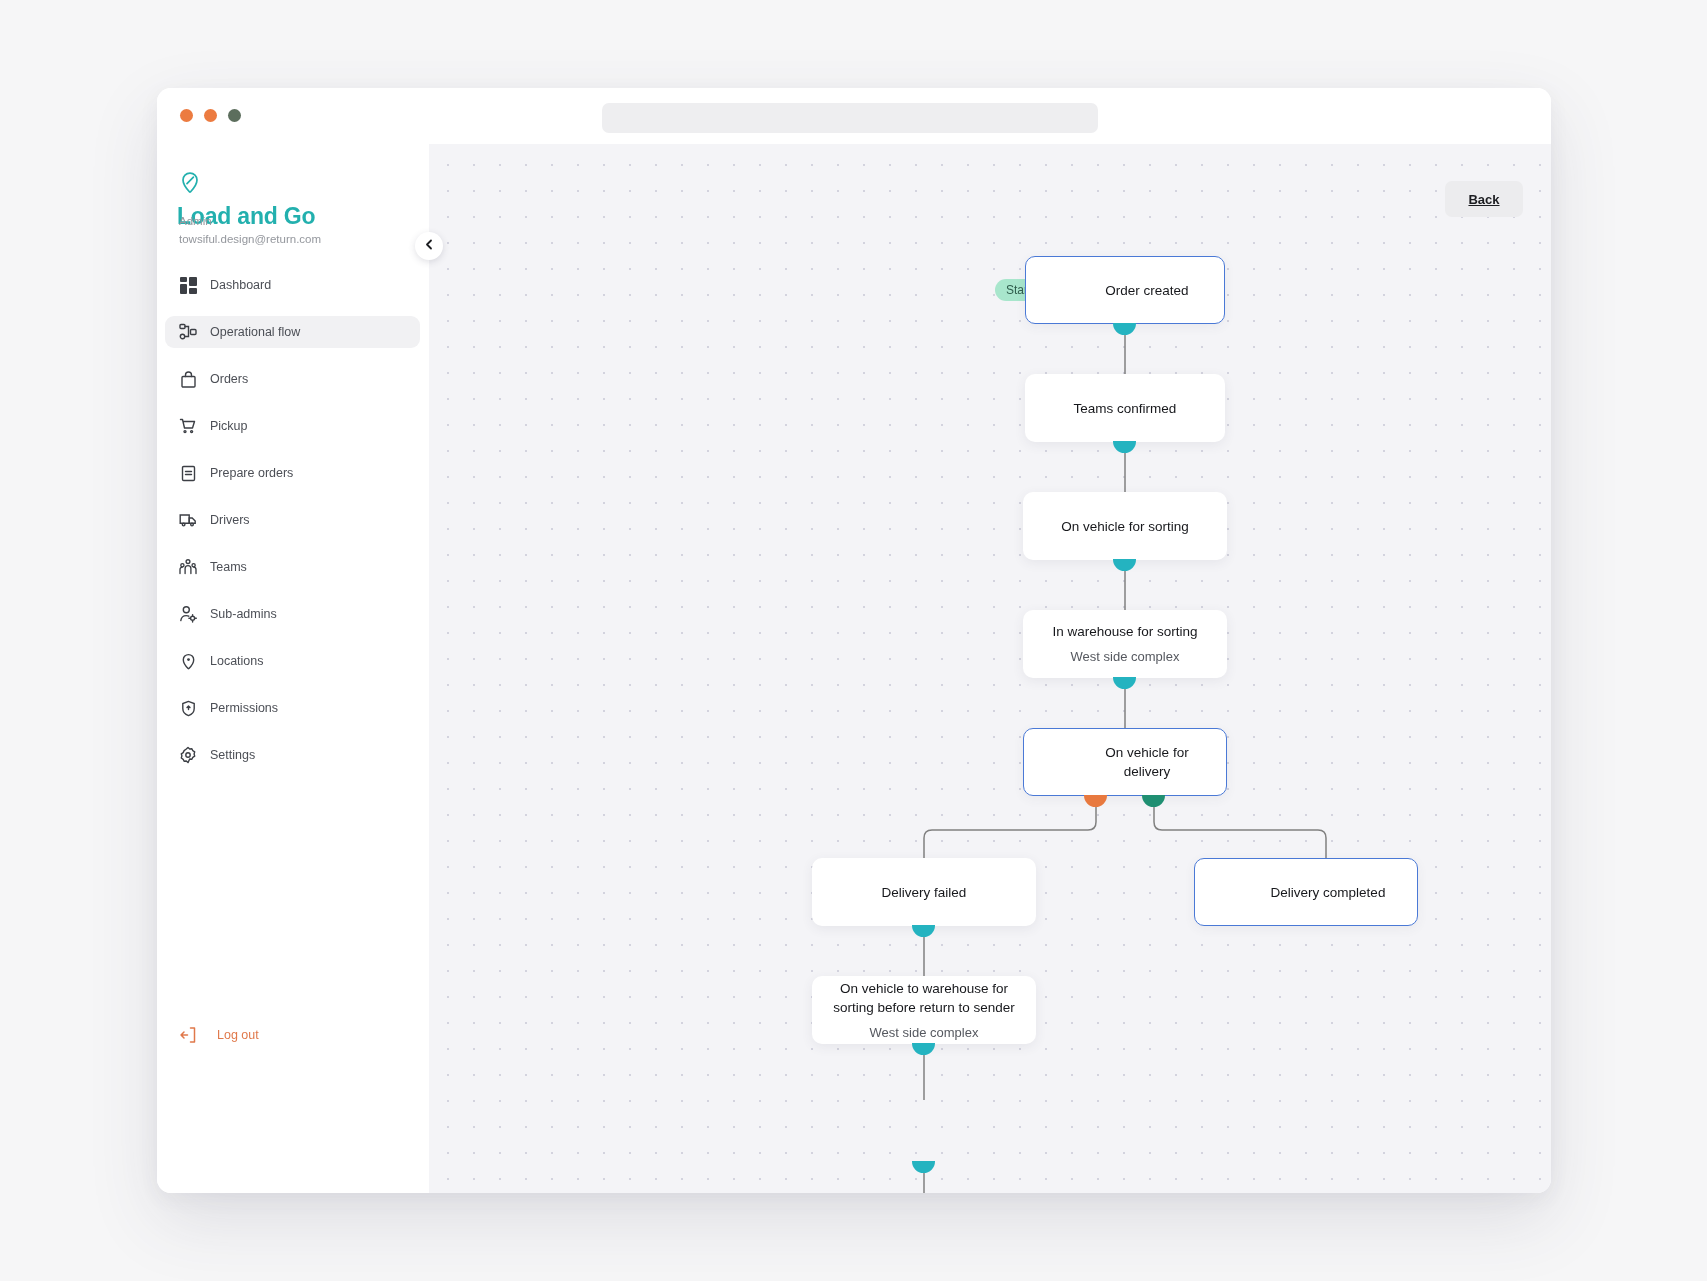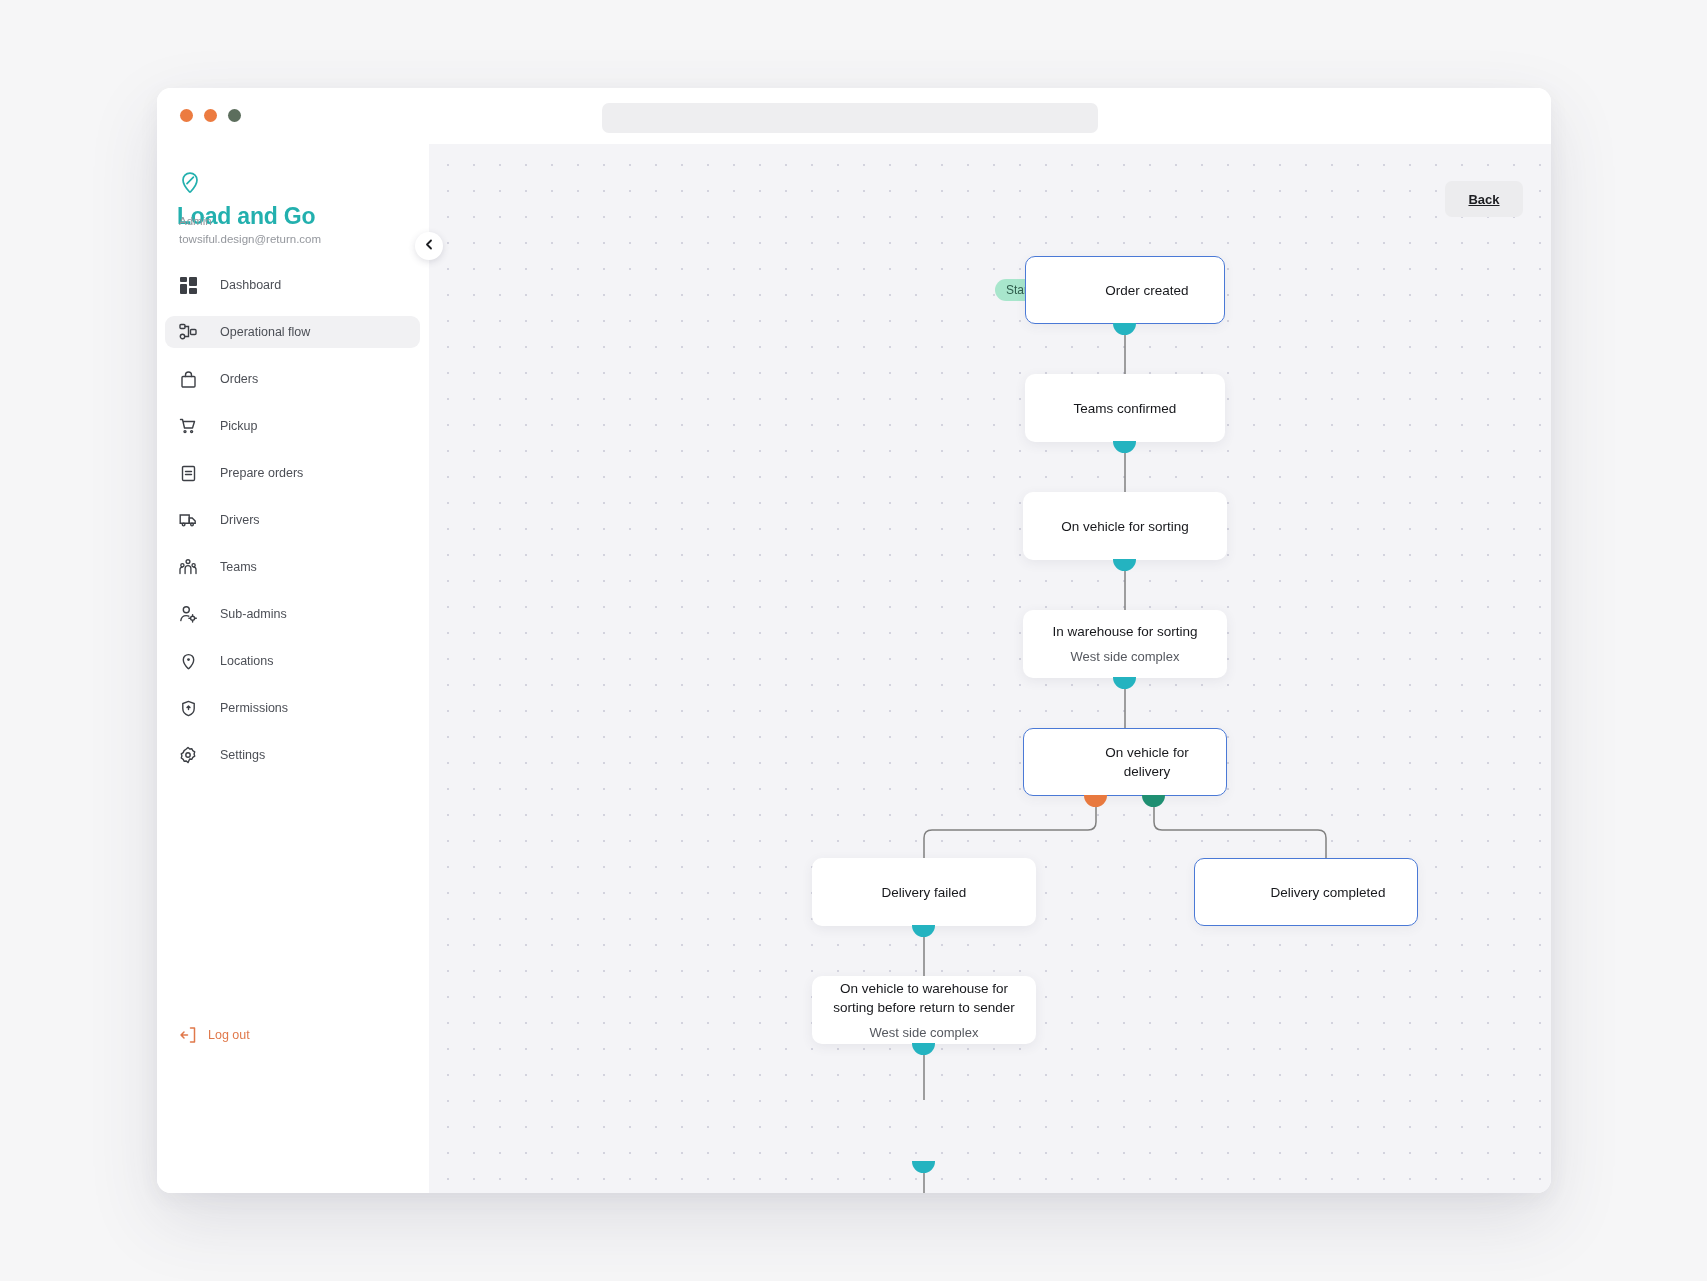--- a/index.html
+++ b/index.html
@@ -100,21 +100,21 @@
 
   .nav {
     position: absolute;
     left: 8px;
     top: 125px;
     width: 255px;
   }
   .nav-item {
     display: flex;
     align-items: center;
-    gap: 23px;
+    gap: 13px;
     height: 32px;
     padding: 0 14px;
     margin-bottom: 15px;
     border-radius: 9px;
     cursor: pointer;
   }
   .nav-item.active { background: #f1f1f3; }
   .nav-item .ico {
     width: 18px; height: 18px;
     display: flex; align-items: center; justify-content: center;
@@ -126,21 +126,21 @@
     color: #4c4f56;
     white-space: nowrap;
   }
 
   .logout {
     position: absolute;
     left: 22px;
     top: 882px;
     display: flex;
     align-items: center;
-    gap: 11px;
+    gap: 20px;
     cursor: pointer;
   }
   .logout .ico { width: 18px; height: 18px; display: block; }
   .logout-label { font-size: 12.5px; color: #e0784a; }
 
   
   .collapse-btn {
     position: absolute;
     left: 258px;
     top: 88px;

